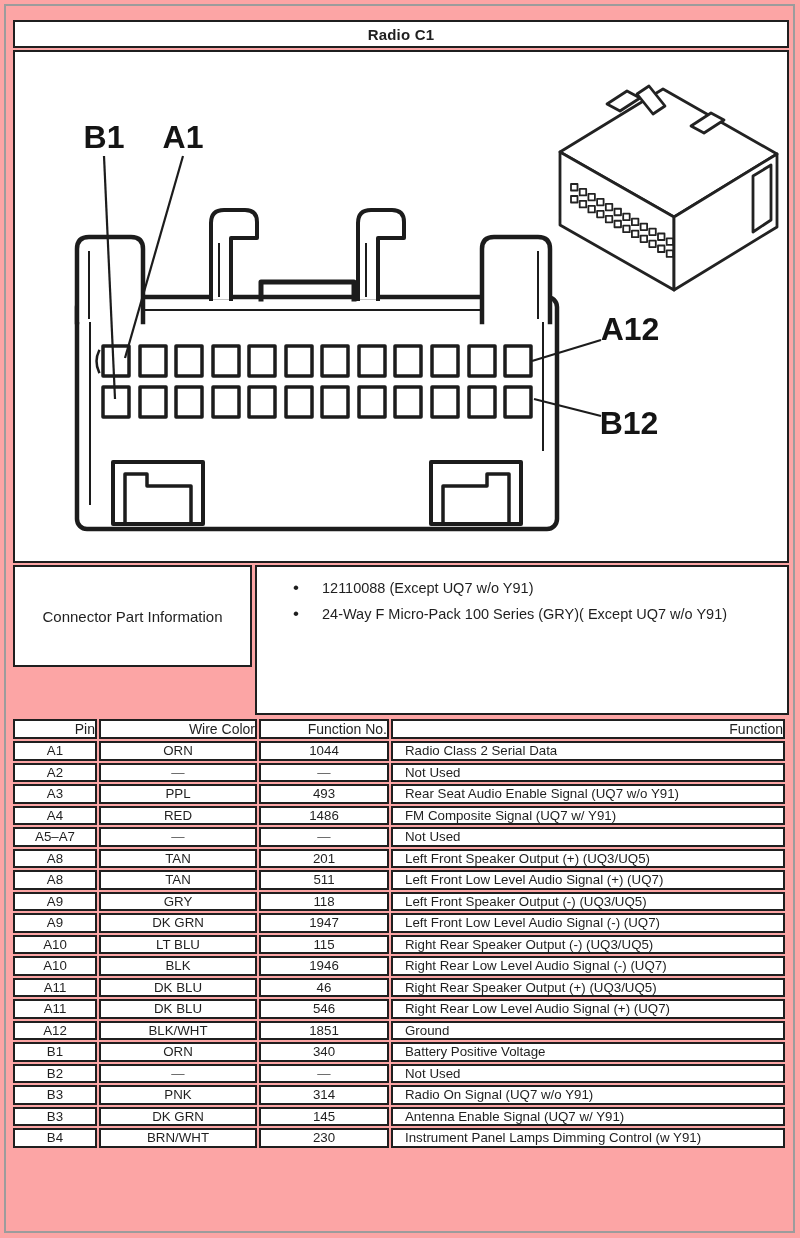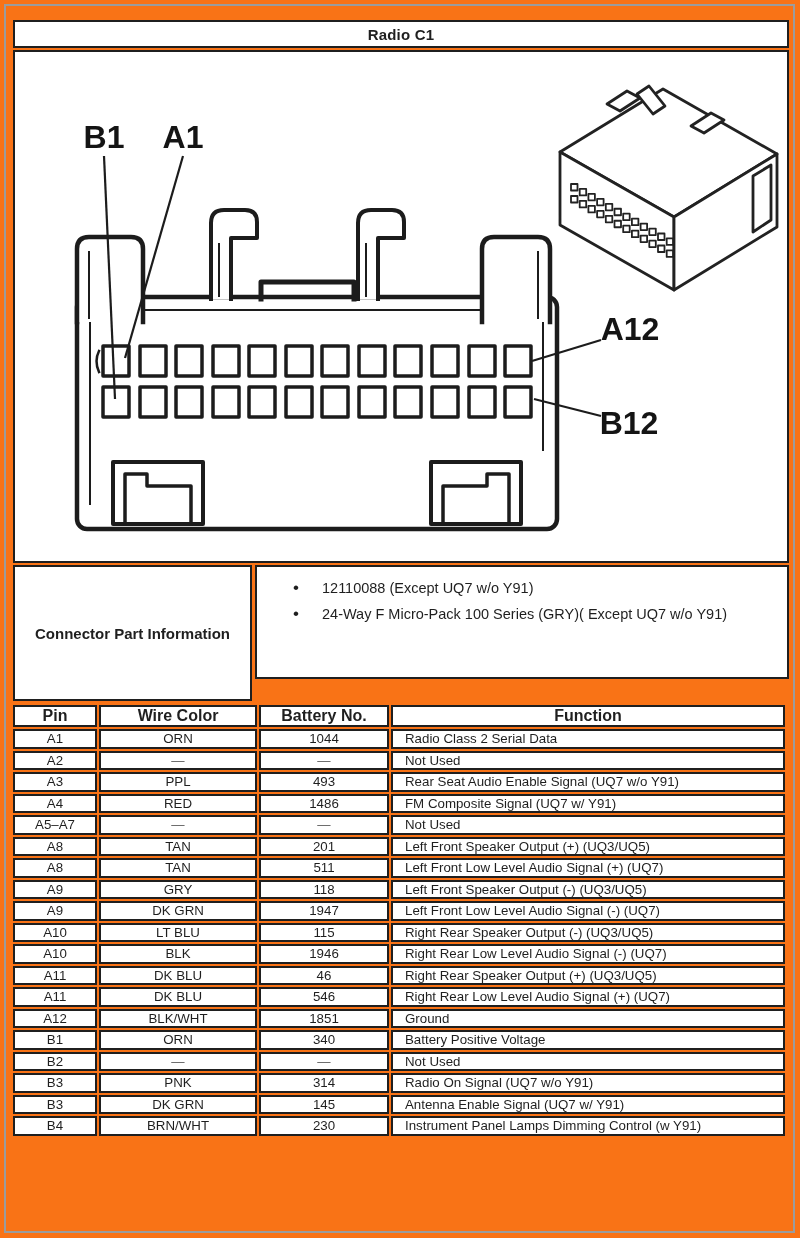--- a/index.html
+++ b/index.html
@@ -1,38 +1,38 @@
 <!DOCTYPE html>
 <html><head>
 <meta charset="utf-8">
 <style>
   * { margin:0; padding:0; box-sizing:border-box; }
   html,body { width:800px; height:1238px; background:#ffffff; overflow:hidden;
               font-family:"Liberation Sans", sans-serif; color:#1f1f1f; }
-  .page { position:relative; width:800px; height:1238px; background:#f97316; }
+  .page { position:relative; width:800px; height:1238px; background:#fca5a5; }
   .page-frame { position:absolute; left:4px; top:4px; right:5px; bottom:5px;
                 border:2px solid #9c9c9c; pointer-events:none; }
   .content { position:absolute; left:13px; top:20px; width:776px; }
   .box { border:2px solid #1f1f1f; background:#fff; }
   .title-box { height:28px; margin-bottom:2px; display:flex; align-items:center; justify-content:center;
                font-size:15px; font-weight:bold; letter-spacing:.2px; }
   .diagram-box { height:513px; margin-bottom:2px; position:relative; }
   .diagram-box svg { display:block; }
   .info-row { display:flex; gap:3px; margin-bottom:2px; }
-  .info-label-cell { width:239px; height:136px; display:flex; align-items:center; justify-content:center;
-                     font-weight:bold; font-size:15px; text-align:center; }
-  .info-list-cell { flex:1; height:114px; padding:8px 6px 8px 36px; }
+  .info-label-cell { width:239px; height:102px; display:flex; align-items:center; justify-content:center;
+                     font-weight:normal; font-size:15px; text-align:center; }
+  .info-list-cell { flex:1; height:150px; padding:8px 6px 8px 36px; }
   .info-list-cell ul { list-style:none; }
   .info-list-cell li { position:relative; padding-left:29px; font-size:14.5px; line-height:26px; white-space:nowrap; }
   .info-list-cell li::before { content:"•"; position:absolute; left:0; top:0; font-size:17px; }
   table.pin-table { border-collapse:separate; border-spacing:2px; table-layout:fixed;
                     width:776px; margin-left:-2px; }
   .pin-table th, .pin-table td { border:2px solid #1f1f1f; background:#fff; height:19.5px;
                                  text-align:center; vertical-align:middle; overflow:hidden; white-space:nowrap; }
-  .pin-table th { font-size:16px; font-weight:bold; }
+  .pin-table th { font-size:14px; font-weight:normal;text-align:right; }
   .pin-table td { font-size:13.3px; padding:0 3px; }
   .pin-table td.fn { text-align:left; padding-left:12px; }
   .pin-table td.dash { color:#5a5a5a; }
   text.pinlabel { font-family:"Liberation Sans", sans-serif; font-size:32px; font-weight:bold; fill:#141414; }
 </style>
 </head>
 <body>
 
 <div class="page">
   <div class="page-frame"></div>
@@ -139,21 +139,21 @@
       <colgroup>
         <col style="width:84px">
           <col style="width:158px">
           <col style="width:130px">
           <col>
       </colgroup>
       <thead>
         <tr>
           <th>Pin</th>
           <th>Wire Color</th>
-          <th>Battery No.</th>
+          <th>Function No.</th>
           <th>Function</th>
         </tr>
       </thead>
       <tbody>
           <tr>
             <td>A1</td>
             <td>ORN</td>
             <td>1044</td>
             <td class="fn">Radio Class 2 Serial Data</td>
           </tr>

